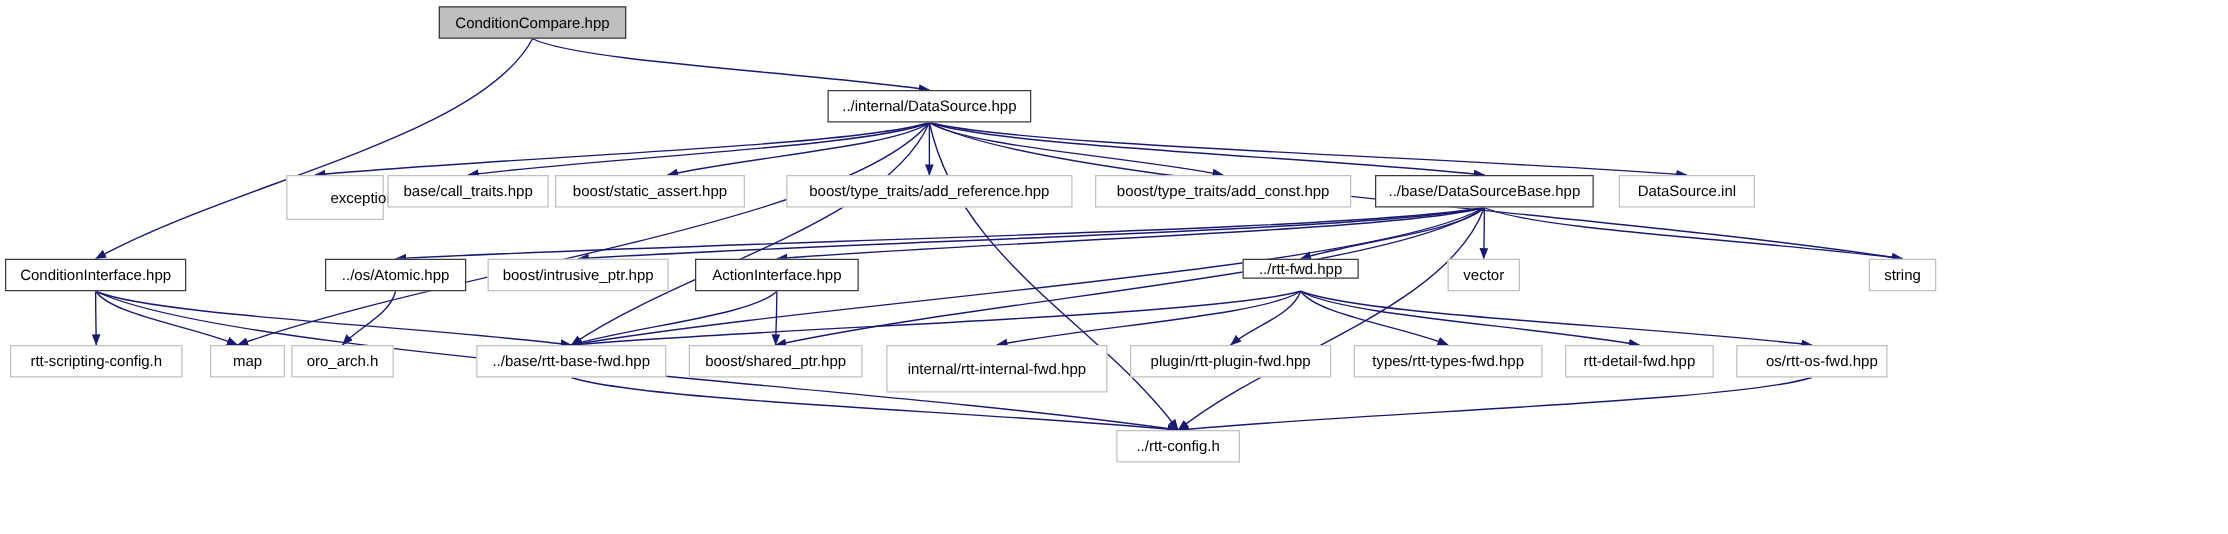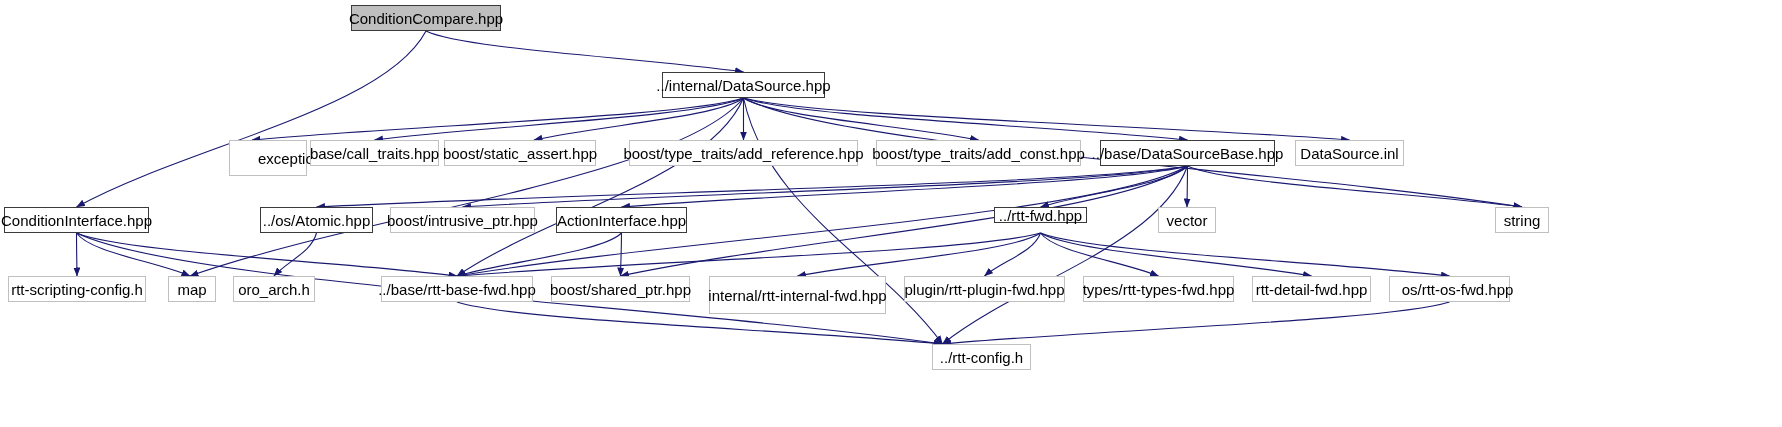--- a/index.html
+++ b/index.html
@@ -22,21 +22,21 @@
     width: 1782px;
     height: 427px;
     pointer-events: none;
   }
   .node {
     position: absolute;
     box-sizing: border-box;
     background: #ffffff;
     border: 1px solid #c0c0c0;
     color: #000000;
-    font-size: 15px;
+    font-size: 12px;
     line-height: 1;
     display: flex;
     align-items: center;
     justify-content: center;
     white-space: nowrap;
     letter-spacing: 0px;
     z-index: 5;
   }
   .node.bold {
     border: 1.6px solid #3a3a3a;
@@ -107,24 +107,24 @@
       <div class="node bold" style="left: 1100px; top: 140px; width: 175px; height: 26px;">../base/DataSourceBase.hpp</div>
       <div class="node" style="left: 1295px; top: 140px; width: 109px; height: 26px;">DataSource.inl</div>
       <div class="node bold" style="left: 4px; top: 207px; width: 145px; height: 26px;">ConditionInterface.hpp</div>
       <div class="node bold" style="left: 260px; top: 207px; width: 113px; height: 26px;">../os/Atomic.hpp</div>
       <div class="node" style="left: 390px; top: 207px; width: 145px; height: 26px;">boost/intrusive_ptr.hpp</div>
       <div class="node bold" style="left: 556px; top: 207px; width: 131px; height: 26px;">ActionInterface.hpp</div>
       <div class="node bold" style="left: 994px; top: 207px; width: 93px; height: 16px;">../rtt-fwd.hpp</div>
       <div class="node" style="left: 1158px; top: 207px; width: 58px; height: 26px;">vector</div>
       <div class="node" style="left: 1495px; top: 207px; width: 54px; height: 26px;">string</div>
       <div class="node" style="left: 8px; top: 276px; width: 138px; height: 26px;">rtt-scripting-config.h</div>
-      <div class="node" style="left: 168px; top: 276px; width: 48px; height: 26px;">map</div>
+      <div class="node" style="left: 168px; top: 276px; width: 60px; height: 26px;">map</div>
       <div class="node" style="left: 233px; top: 276px; width: 82px; height: 26px;">oro_arch.h</div>
       <div class="node" style="left: 381px; top: 276px; width: 152px; height: 26px;">../base/rtt-base-fwd.hpp</div>
       <div class="node" style="left: 551px; top: 276px; width: 139px; height: 26px;">boost/shared_ptr.hpp</div>
       <div class="node" style="left: 709px; top: 276px; width: 177px; height: 38px;">internal/rtt-internal-fwd.hpp</div>
       <div class="node" style="left: 904px; top: 276px; width: 161px; height: 26px;">plugin/rtt-plugin-fwd.hpp</div>
       <div class="node" style="left: 1083px; top: 276px; width: 151px; height: 26px;">types/rtt-types-fwd.hpp</div>
       <div class="node" style="left: 1252px; top: 276px; width: 119px; height: 26px;">rtt-detail-fwd.hpp</div>
       <div class="node" style="left: 1389px; top: 276px; width: 121px; height: 26px; padding-left: 16px;">os/rtt-os-fwd.hpp</div>
-      <div class="node" style="left: 932px; top: 344px; width: 99px; height: 26px;">../rtt-config.h</div>
+      <div class="node" style="left: 893px; top: 344px; width: 99px; height: 26px;">../rtt-config.h</div>
     </div>
 </div>
 
 </body></html>

